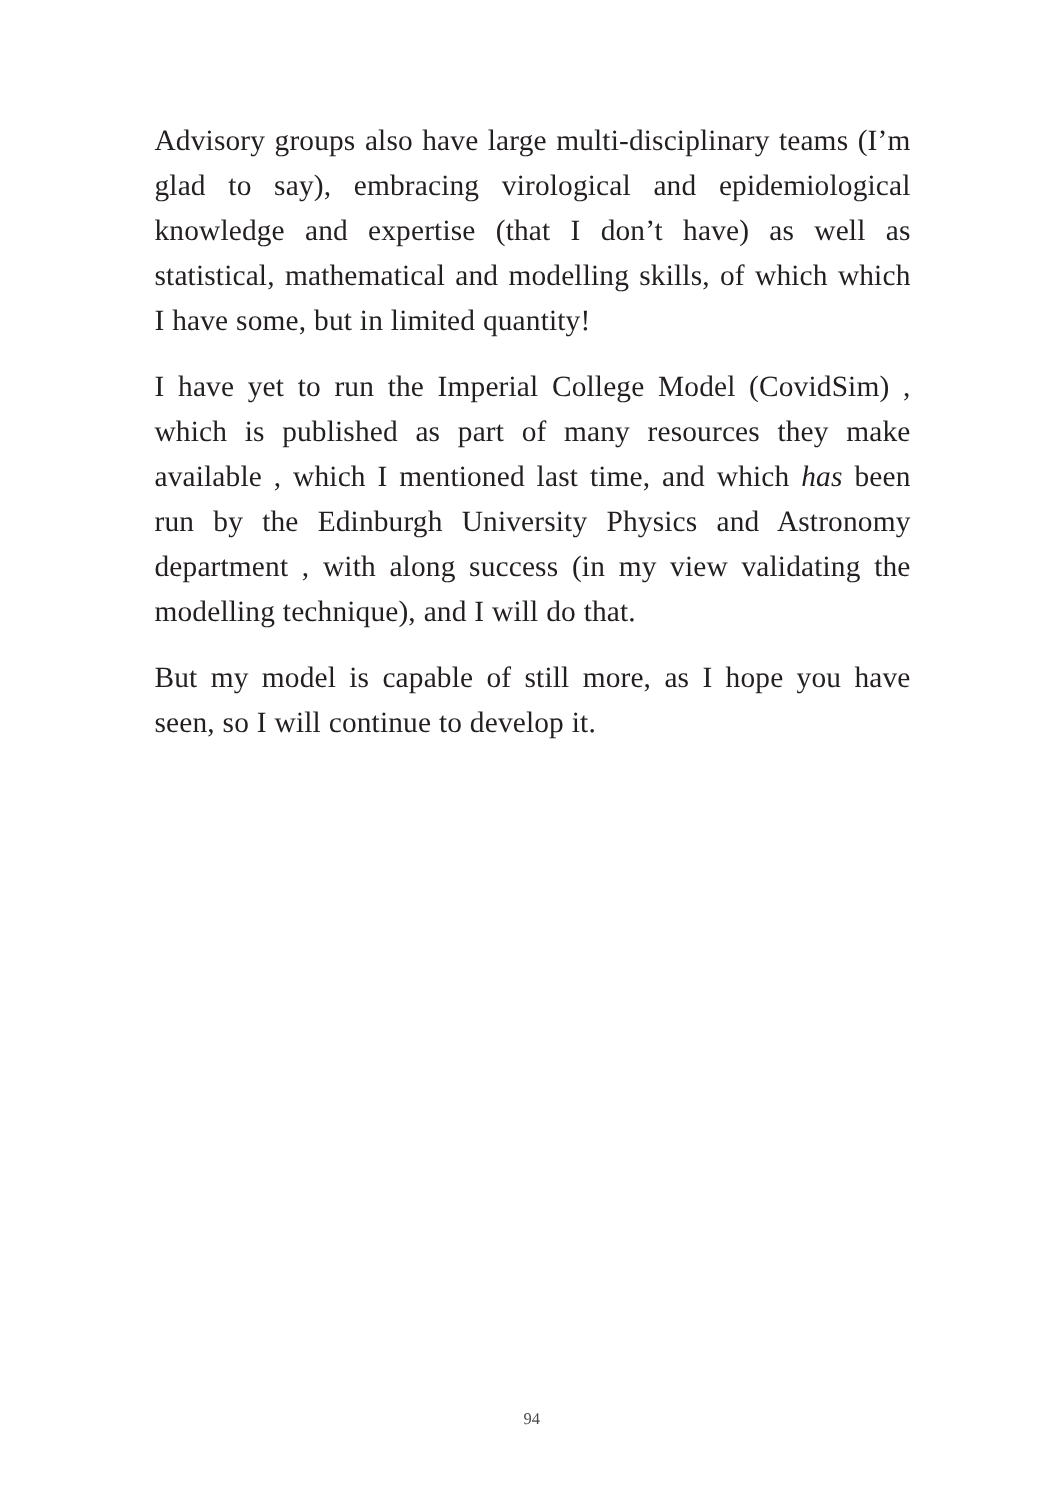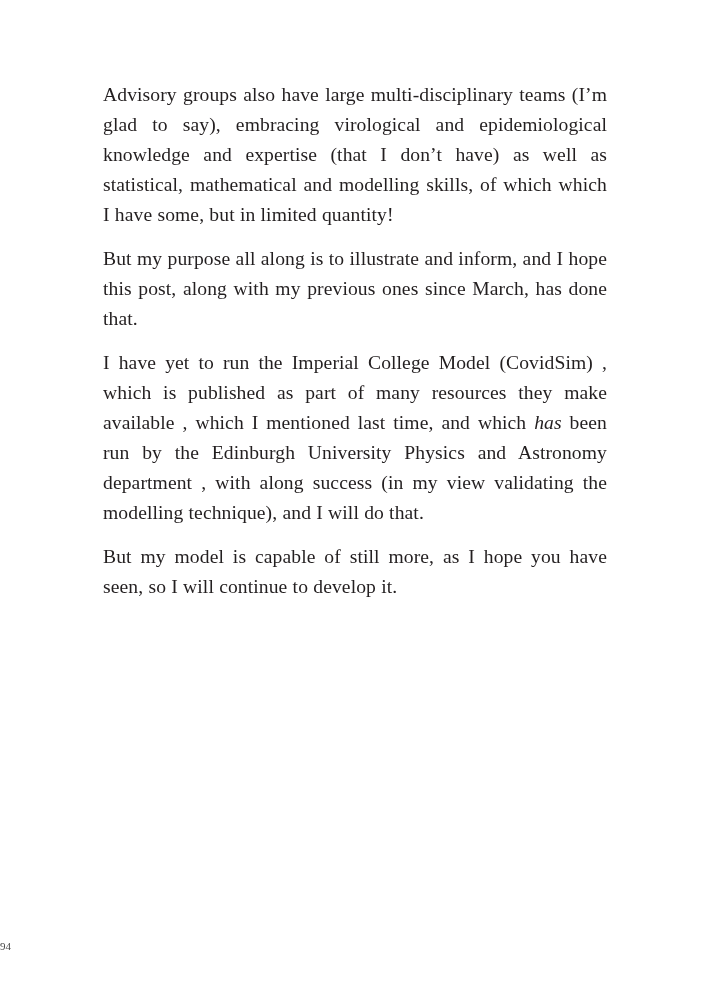--- a/index.html
+++ b/index.html
@@ -42,34 +42,34 @@
   .para:last-child {
     margin-bottom: 0;
   }
   .para em {
   }
   .page-number {
     position: absolute;
     left: 0;
     right: 0;
     top: 940px;
+    text-align: center;
     font-size: 11px;
     color: #4a4a4a;
     font-family: "Liberation Serif", serif;
   }
 </style>
 </head>
 <body>
 
 <div class="page">
   <div class="text-column">
 
     <p class="para">Advisory groups also have large multi-disciplinary teams (I’m glad to say), embracing virological and epidemiological knowledge and expertise (that I don’t have) as well as statistical, mathematical and modelling skills, of which which I have some, but in limited quantity!</p>
 
-    <p class="para">But my purpose all along is to illustrate and inform, and I hope this post, along with my previous ones since March, has done that.</p>
 
     <p class="para"><span>I have yet to run the Imperial College Model (CovidSim) , which is published as part of many resources they make available , which I mentioned last time, and which </span><em>has</em><span> been run by the Edinburgh University Physics and Astronomy department , with along success (in my view validating the modelling technique), and I will do that.</span></p>
 
     <p class="para">But my model is capable of still more, as I hope you have seen, so I will continue to develop it.</p>
 
   </div>
 
   <div class="page-number">94</div>
 </div>
 

